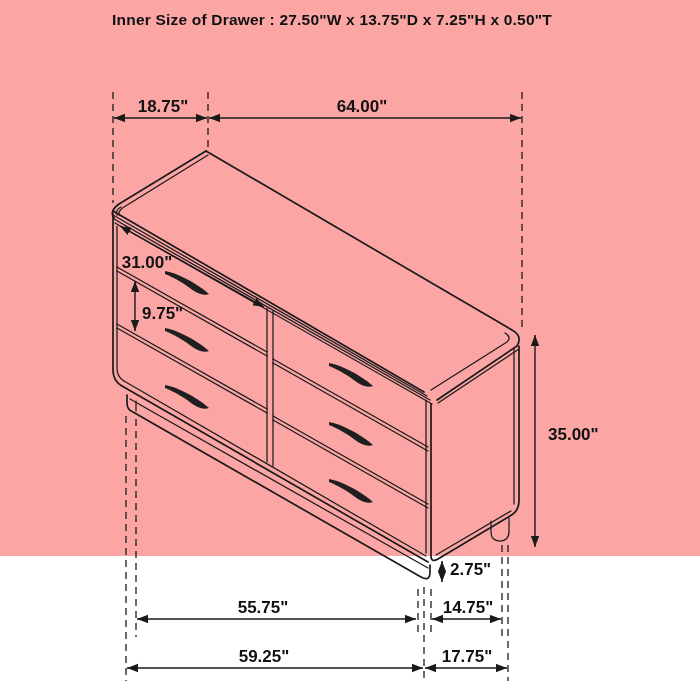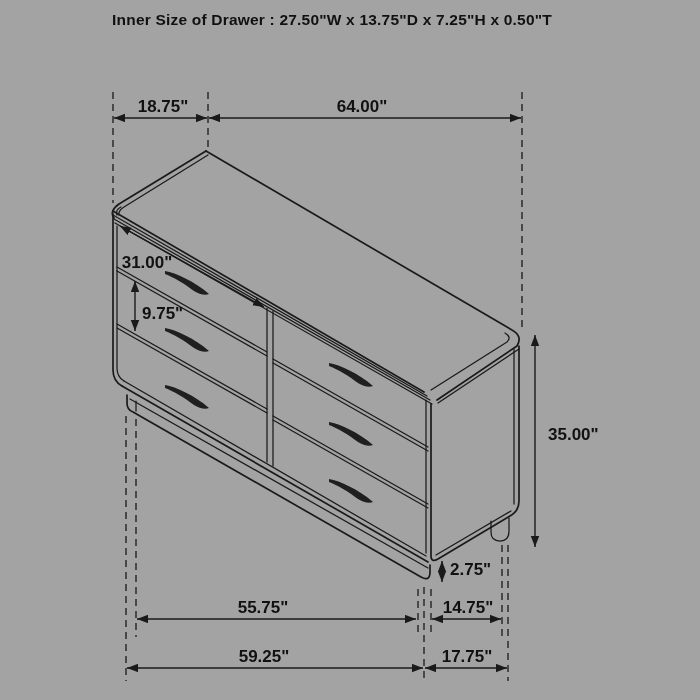--- a/index.html
+++ b/index.html
@@ -6,22 +6,22 @@
     margin: 0;
     padding: 0;
     background: #ffffff;
     width: 700px;
     height: 700px;
     overflow: hidden;
   }
   .stage {
     position: relative;
     width: 700px;
-    height: 700px;
-    background: #a3a3a3;
+    height: 556px;
+    background: #fca5a5;
     font-family: "Liberation Sans", sans-serif;
   }
   .title {
     position: absolute;
     top: 11px;
     left: 0;
     width: 664px;
     text-align: center;
     font-size: 15.5px;
     font-weight: bold;

